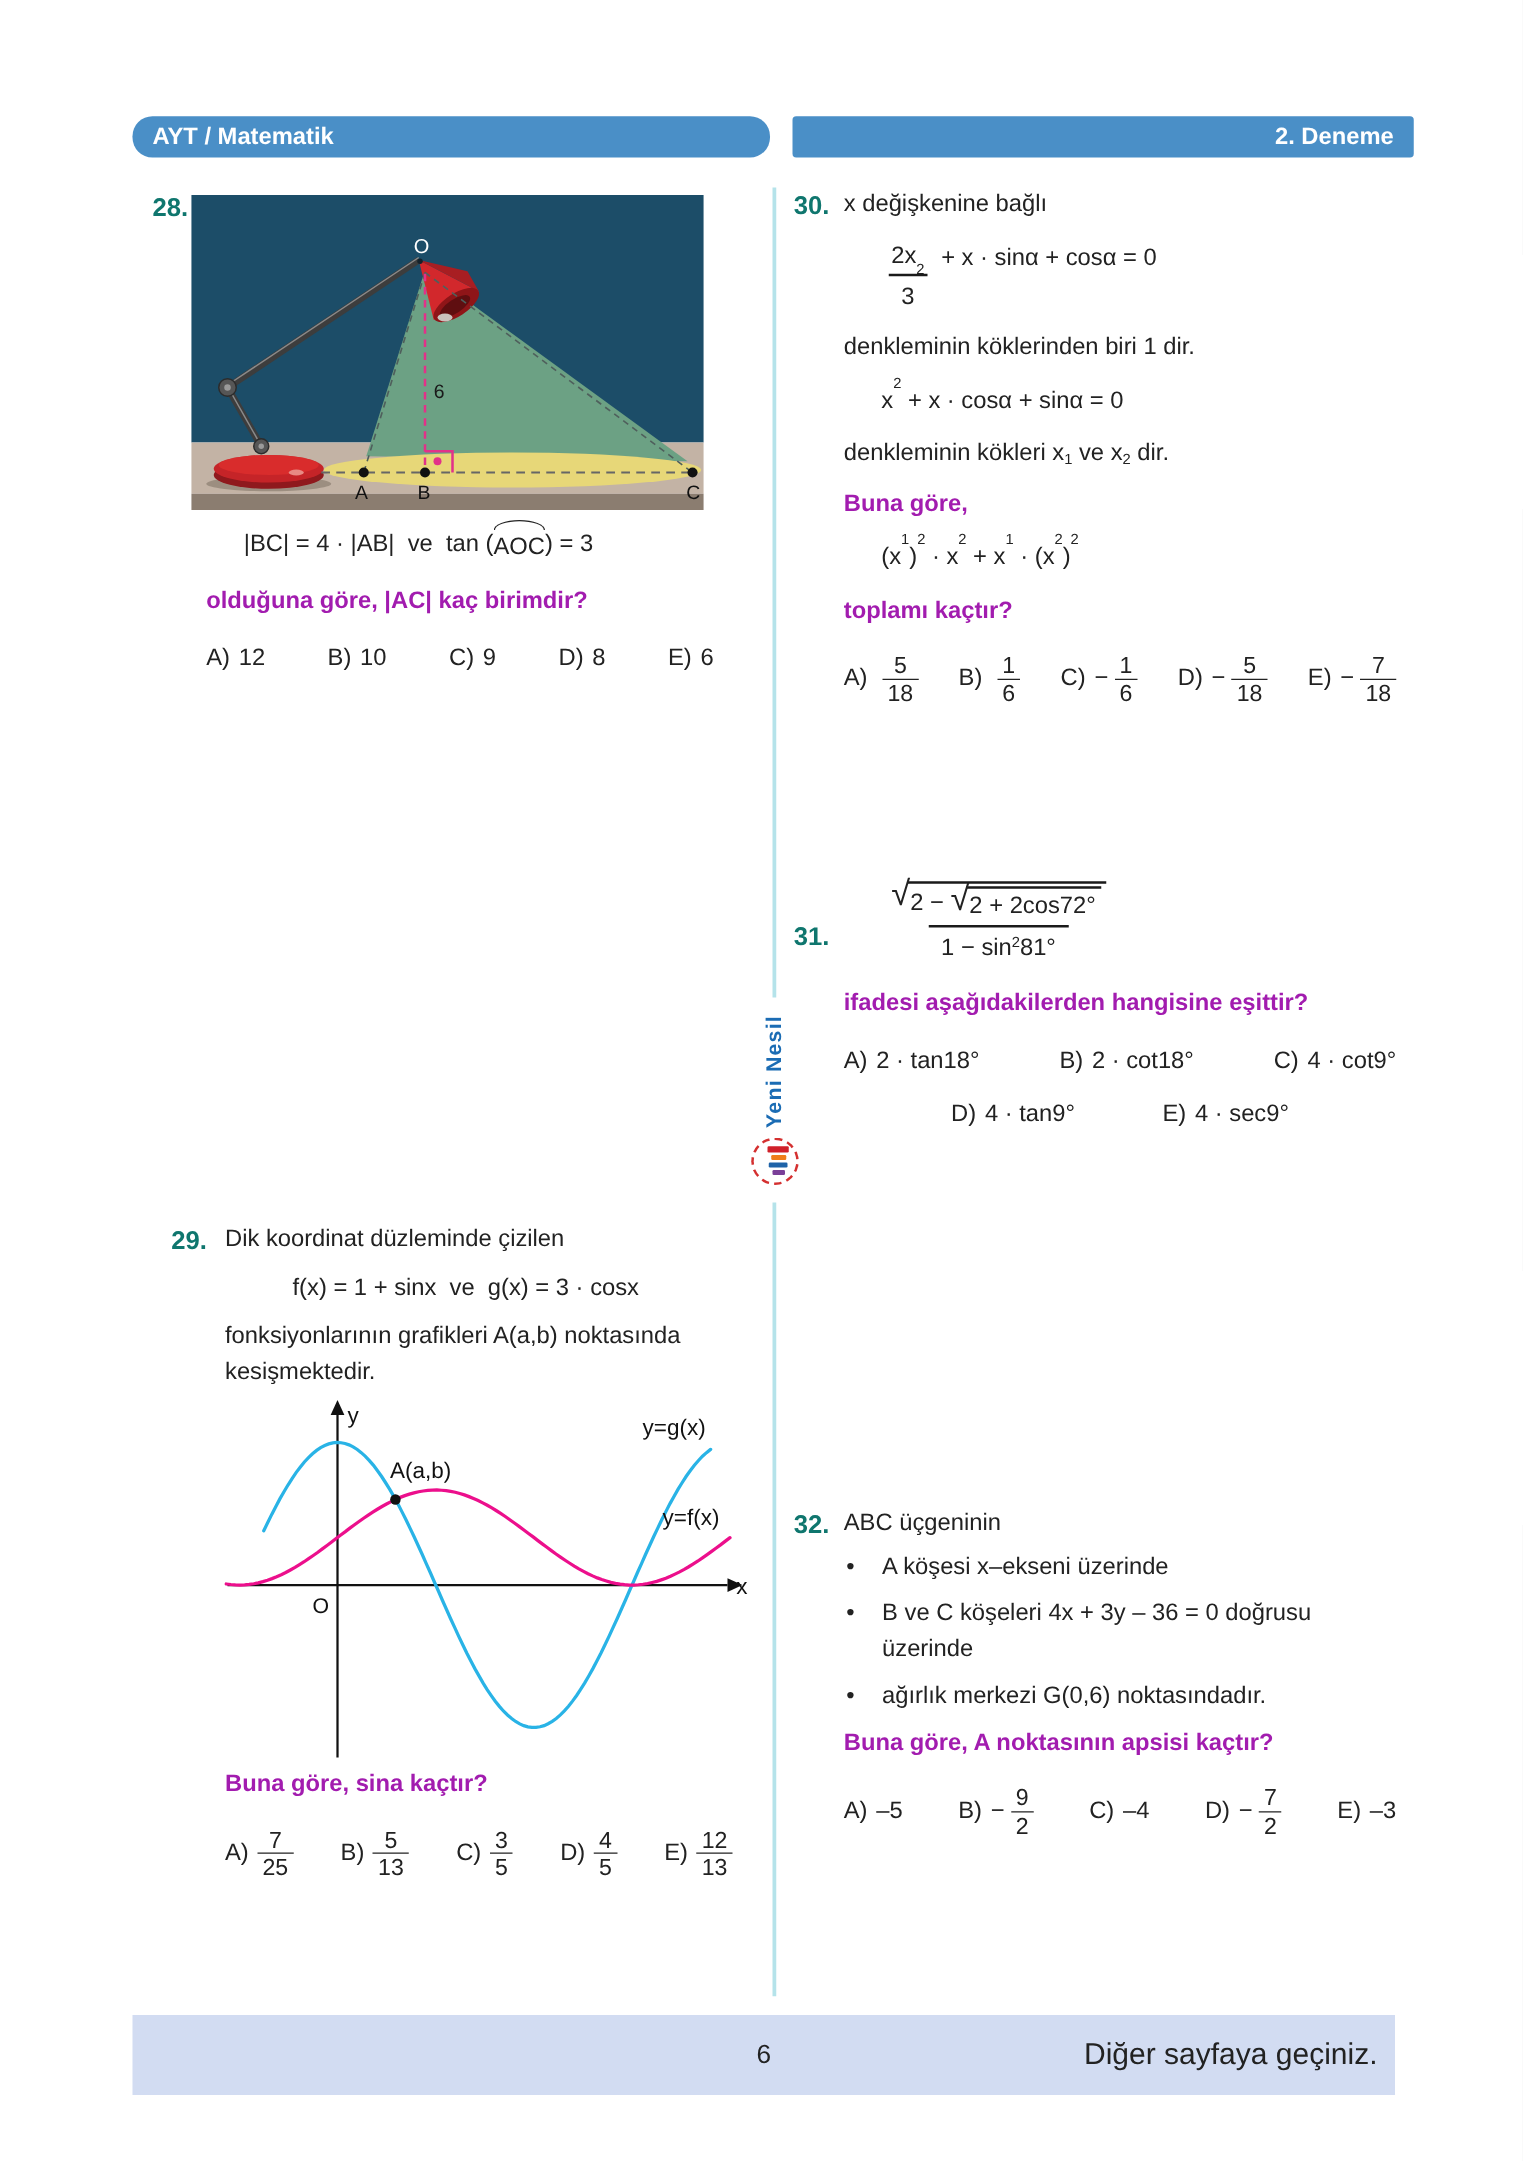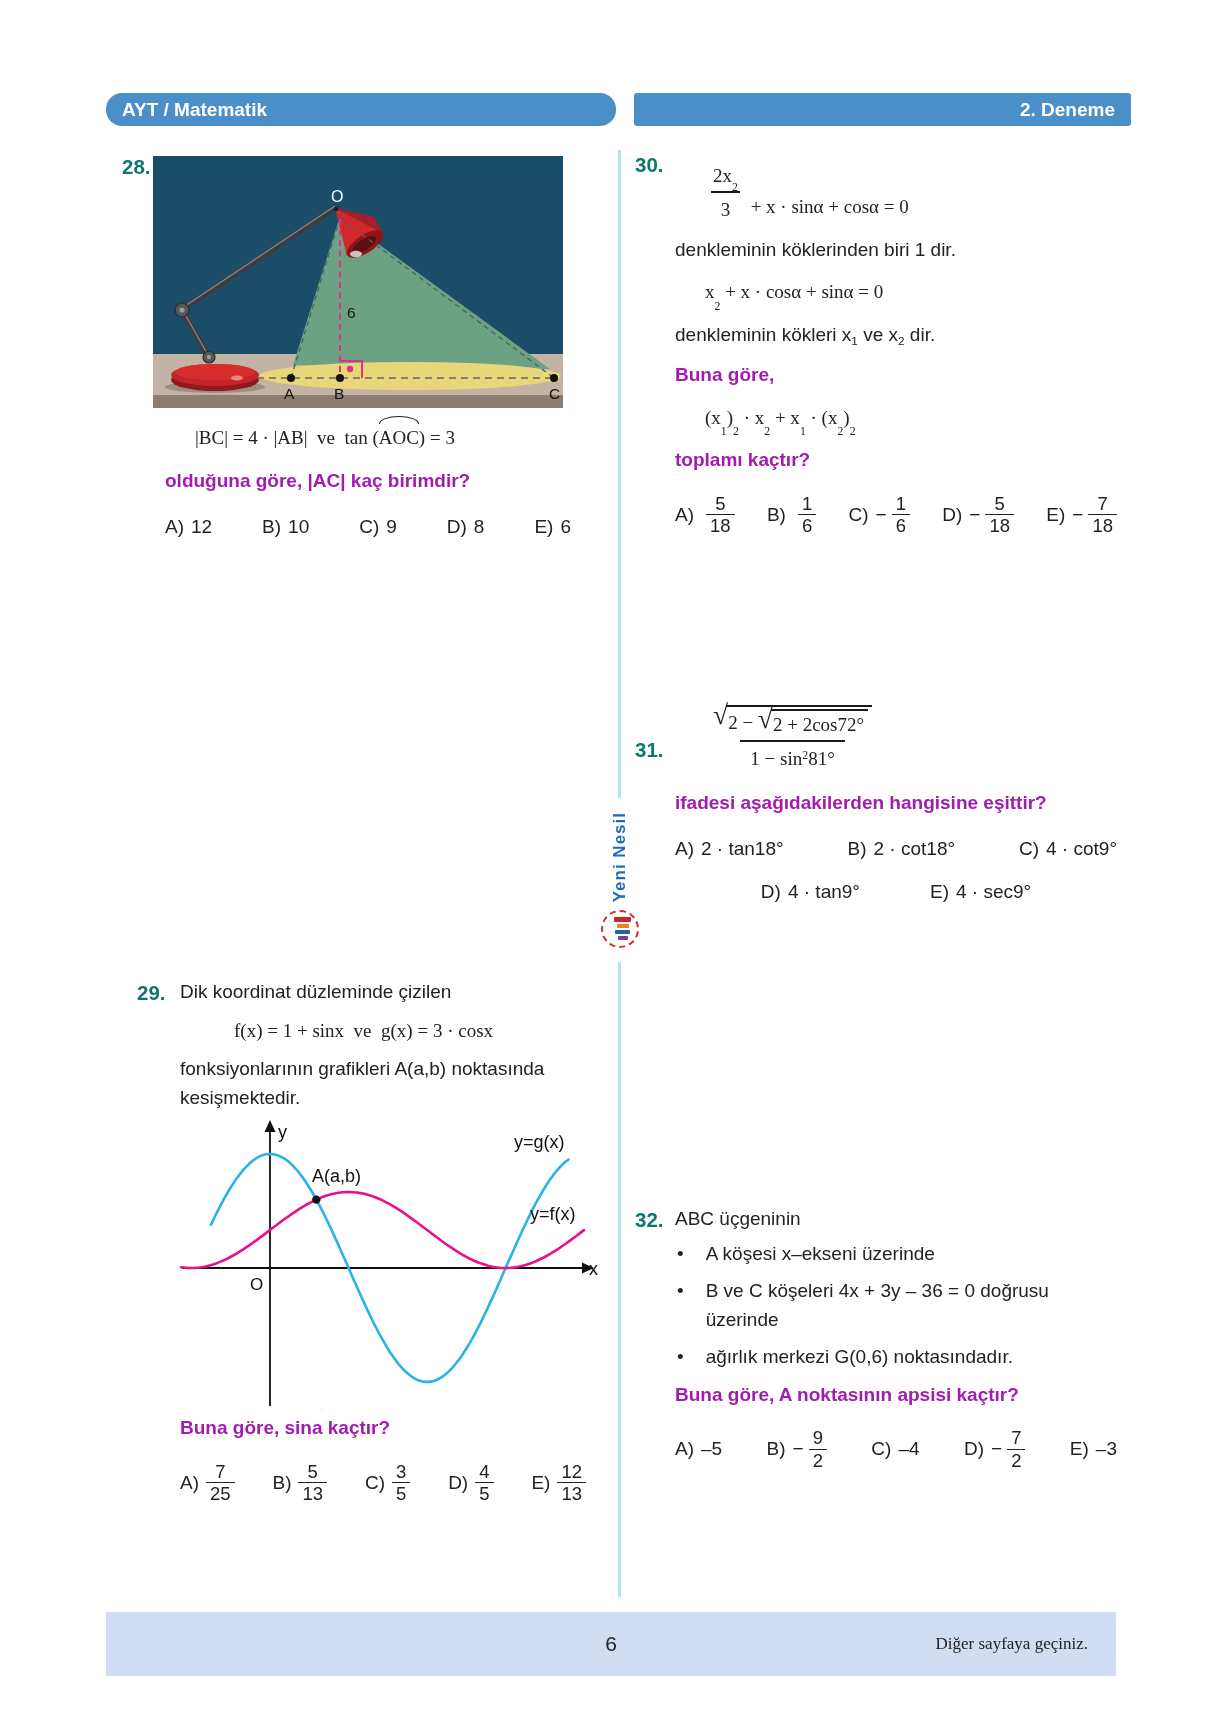--- a/index.html
+++ b/index.html
@@ -23,29 +23,29 @@
   .bbar { height:5px; border-radius:1px; }
   .bbar.b1 { width:17px; margin-left:7px; background:#d0202a; }
   .bbar.b2 { width:12px; height:4px; margin-left:10px; background:#ef7d1a; }
   .bbar.b3 { width:15px; height:4px; margin-left:8px; background:#1f63a8; }
   .bbar.b4 { width:10px; height:4px; margin-left:11px; background:#7a3f98; }
 
   
   .footer { position:absolute; left:106px; top:1612px; width:1010px; height:64px; background:#d2dcf2;
             display:flex; align-items:center; font-size:20px; color:#222; }
   .footer .pageno { position:absolute; left:50%; transform:translateX(-50%); font-size:21px; }
-  .footer .note { position:absolute; right:28px; font-size:17px;font-family:Liberation Serif, serif; }
+  .footer .note { position:absolute; right:14px; font-size:24px; }
 
   
   .q { position:absolute; font-size:19px; line-height:1.5; color:#222; }
   .qnum { position:absolute; left:0; top:0; color:#0f766e; font-weight:bold; font-size:20.5px; }
   .qc { margin-left:43px; }
   .jp { text-align:justify; margin-bottom:6px; }
   .bold { font-weight:bold; color:#a21caf; }
-  .mline { margin:14px 0 14px 30px; display:flex; align-items:flex-end; white-space:pre-wrap;font-family:Liberation Serif, serif; }
+  .mline { margin:14px 0 14px 30px; display:flex; align-items:flex-start; white-space:pre-wrap; }
   .tline { margin-bottom:4px; white-space:pre-wrap; }
   .gap8 { height:8px; }
 
   
   .opts { display:flex; justify-content:space-between; margin-top:18px; padding-right:6px; white-space:pre-wrap; }
   .opts-center { justify-content:center; gap:70px; }
   .opt { display:inline-flex; align-items:center; gap:7px; }
   .sign { margin-right:-2px; }
 
   
@@ -208,20 +208,21 @@
         <span class="opt"><span>C)</span><span class="fr"><span class="fn">3</span><span class="fd">5</span></span></span>
         <span class="opt"><span>D)</span><span class="fr"><span class="fn">4</span><span class="fd">5</span></span></span>
         <span class="opt"><span>E)</span><span class="fr"><span class="fn">12</span><span class="fd">13</span></span></span>
       </div>
     </div>
   </div>
 
   <div class="q" style="left:635px; top:150px; width:488px;">
     <span class="qnum">30.</span>
     <div class="qc" style="margin-left:40px;">
+      <p class="tline">x değişkenine bağlı</p>
       <div class="mline">
         <span class="frbig"><span class="fn"><span>2x</span><sup>2</sup></span><span class="fd">3</span></span><span> + x · sinα + cosα = 0</span>
       </div>
       <p class="tline">denkleminin köklerinden biri 1 dir.</p>
       <div class="mline"><span>x</span><sup>2</sup><span> + x · cosα + sinα = 0</span></div>
       <p class="tline"><span>denkleminin kökleri x</span><sub>1</sub><span> ve x</span><sub>2</sub><span> dir.</span></p>
       <div class="gap8"></div>
       <p class="bold">Buna göre,</p>
       <div class="mline"><span>(x</span><sub>1</sub><span>)</span><sup>2</sup><span> · x</span><sub>2</sub><span> + x</span><sub>1</sub><span> · (x</span><sub>2</sub><span>)</span><sup>2</sup></div>
       <p class="bold">toplamı kaçtır?</p>

